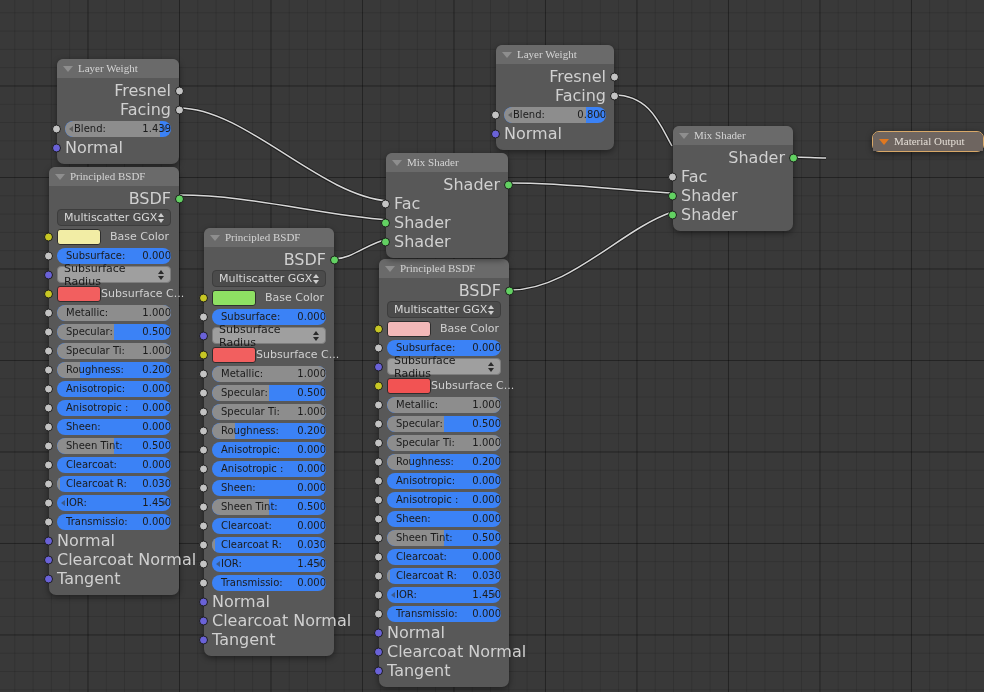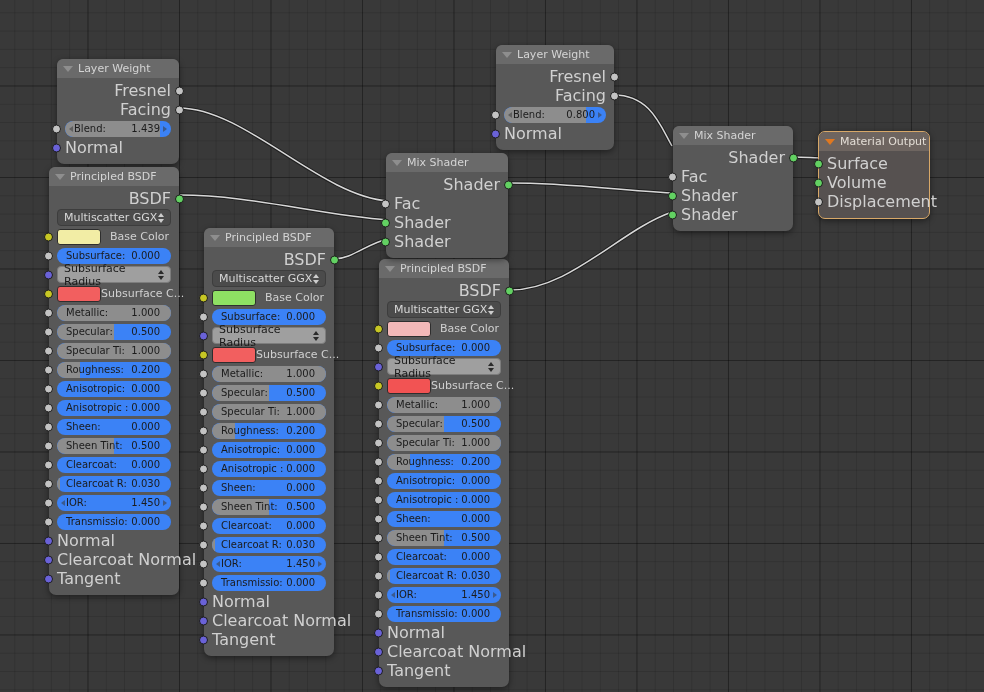--- a/index.html
+++ b/index.html
@@ -51,20 +51,21 @@
     line-height: 19px;
     border-radius: 6px 6px 0 0;
     background: #6a6a6a;
     color: #d4d4d4;
     font-size: 11px;
     padding-left: 6px;
     display: flex;
     align-items: center;
     gap: 5px;
     overflow: hidden;
+    font-family: Liberation Serif, serif;
   }
   .node.selected .node-header {
     background: #6e6560;
     color: #e4ded6;
   }
   .tri {
     width: 0; height: 0;
     border-left: 5px solid transparent;
     border-right: 5px solid transparent;
     border-top: 6px solid #8e8e8e;
@@ -131,21 +132,20 @@
   }
   .widget .wlabel {
     position: relative;
     padding-left: 9px;
     z-index: 2;
     white-space: nowrap;
   }
   .widget .wval {
     position: relative;
     margin-left: auto;
-    padding-right: 11px;
     z-index: 2;
     white-space: nowrap;
   }
 
   .arrowL, .arrowR {
     position: absolute;
     top: 50%;
     transform: translateY(-50%);
     width: 0; height: 0;
     z-index: 3;
@@ -823,34 +823,20 @@
           <div class="row">
             <span class="sock in shader"></span>
             <span class="row-label">Shader</span>
           </div>
           <div class="row">
             <span class="sock in shader"></span>
             <span class="row-label">Shader</span>
           </div>
         </div>
       </div>
-      <div class="node selected" style="left: 818px; top: 131px; width: 112px; text-align: right;">
+      <div class="node selected" style="left: 872px; top: 131px; width: 112px; text-align: right;">
         <div class="node-header">
           <span class="tri orange"></span>
           <span>Material Output</span>
         </div>
-        <div class="node-body">
-          <div class="row">
-            <span class="sock in shader"></span>
-            <span class="row-label">Surface</span>
-          </div>
-          <div class="row">
-            <span class="sock in shader"></span>
-            <span class="row-label">Volume</span>
-          </div>
-          <div class="row">
-            <span class="sock in value"></span>
-            <span class="row-label">Displacement</span>
-          </div>
-        </div>
       </div>
     </div>
 </div>
 
 </body></html>

